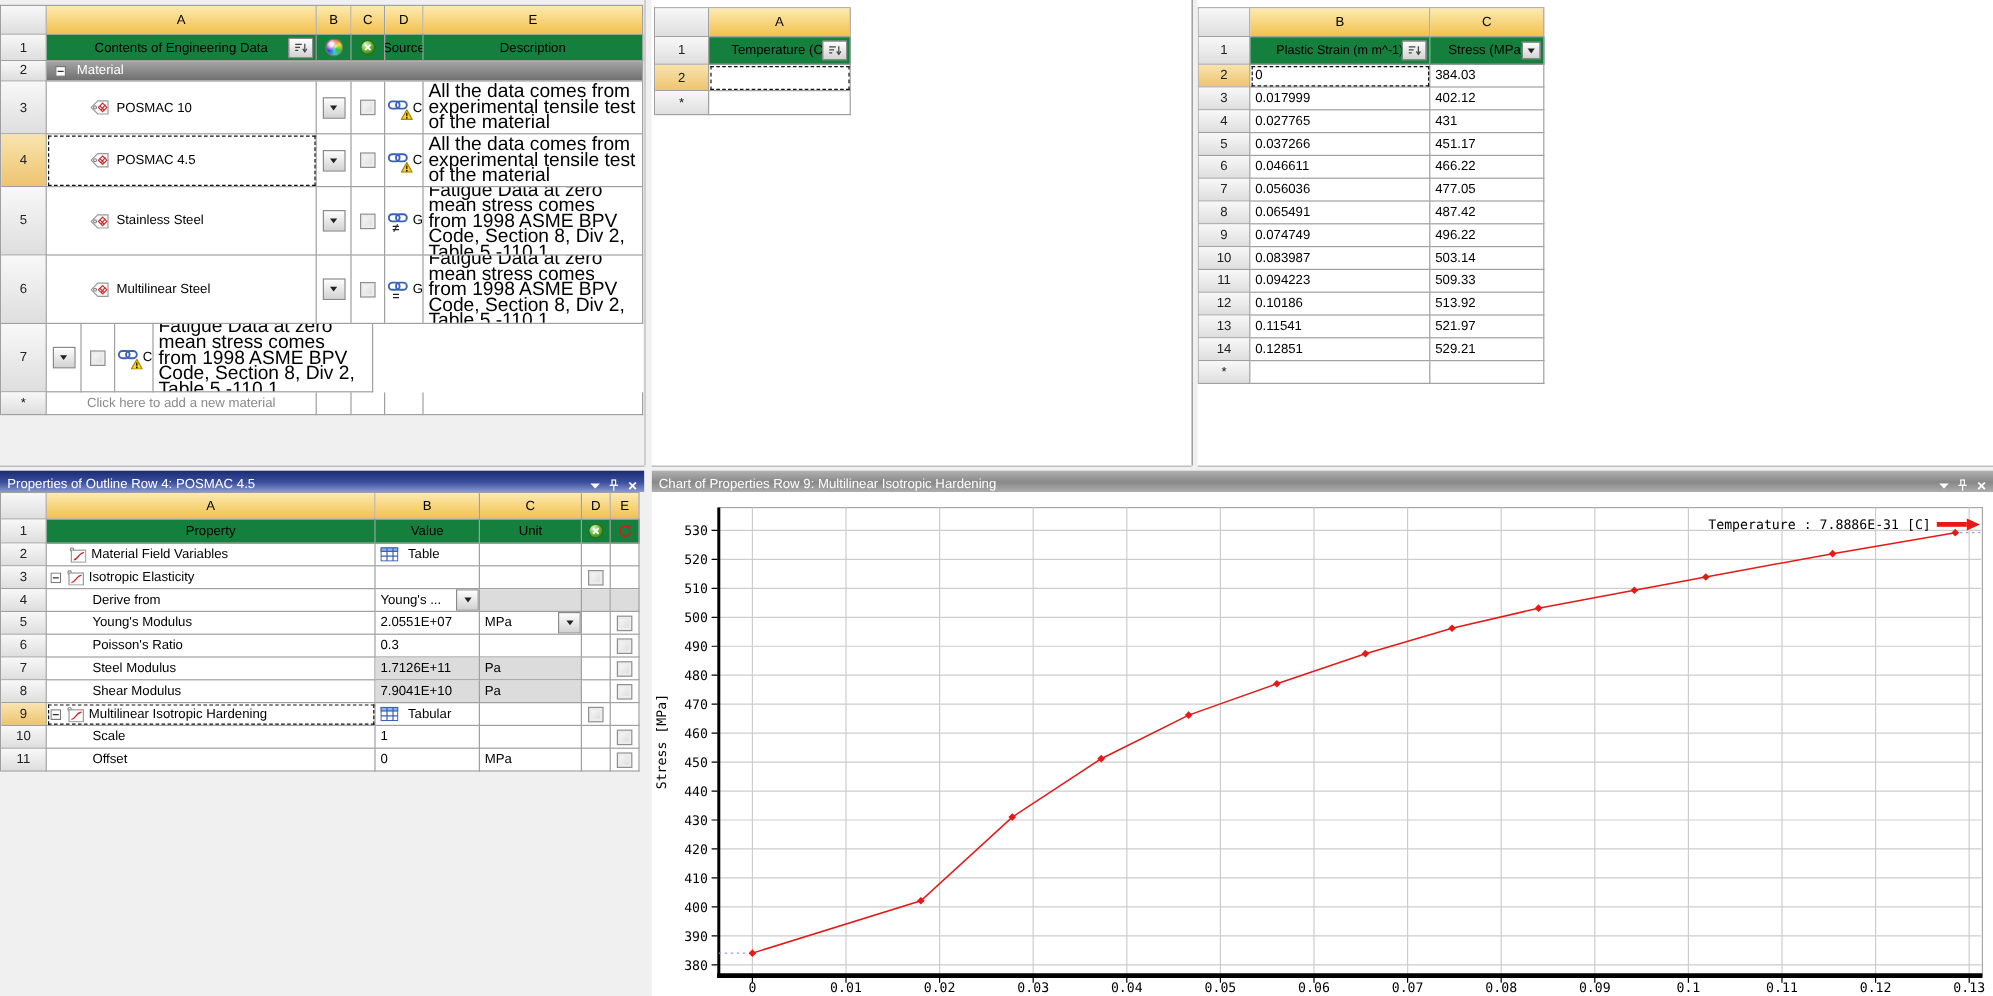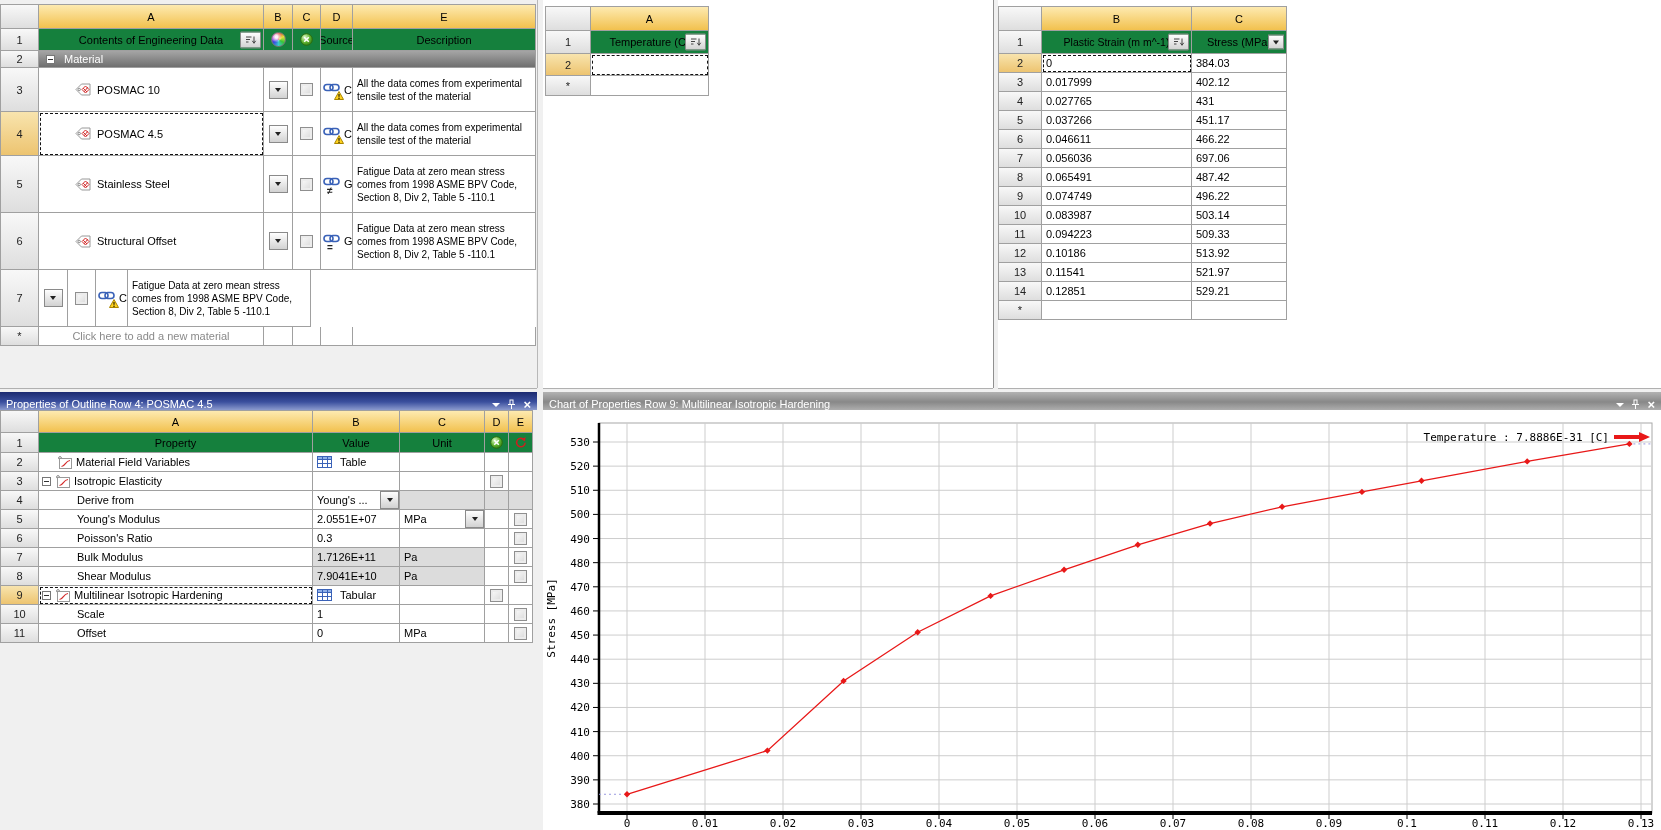--- a/index.html
+++ b/index.html
@@ -16,21 +16,21 @@
   .col-letter{background:linear-gradient(#fdeab0,#f2c14e);font-size:11px;}
   .corner,.num{background:linear-gradient(#f8f8f8,#dedede);justify-content:center;color:#222;}
   .num.sel{background:linear-gradient(#f8e4ae,#edc470);}
   .hdr-blue{background:#15803d;justify-content:center;}
   .group{background:linear-gradient(#a5a5a5,#6f6f6f);color:#fff;padding-left:4px;gap:5px;}
   .cell-sel{outline:1px dashed #111;outline-offset:-2px;}
   .gray-cell{background:#dcdcdc;}
   .rel{position:relative;}
   .flex1{flex:1;text-align:center;}
   .abs-r{position:absolute;right:2px;top:50%;transform:translateY(-50%);}
-  .desc{display:block;line-height:13px;white-space:normal;padding:2px 4px;font-size:10px;}
+  .desc{display:block;line-height:13px;white-space:normal;padding:2px 4px;font-size:16px;}
   .addrow{color:#8a8a8a;justify-content:center;}
   .valcell{padding-left:4px;gap:4px;}
   
   .w-num{width:38px}.w-ao{width:225px}.w-bo{width:29px}.w-co{width:28px}.w-do{width:32px}.w-eo{width:183px}
   
   .w-tn{width:45px}.w-ta{width:118px}
   
   .w-sn{width:43px}.w-sb{width:150px}.w-sc{width:95px}
   
   .w-pn{width:38px}.w-pa{width:274px}.w-pb{width:87px}.w-pc{width:85px}.w-pd{width:24px}.w-pe{width:24px}
@@ -254,21 +254,21 @@
           <div class="td num w-num">6</div>
           <div class="td w-ao matcell">
             <svg width="16" height="13" viewBox="0 0 16 13">
               <path d="M1 6.5 L6.5 1 H15 V12 H6.5 Z" fill="#fdfdfd" stroke="#999"></path>
               <circle cx="4.2" cy="6.5" r="1.2" fill="none" stroke="#888"></circle>
               <g stroke="#d42a2a" fill="none">
                 <path d="M10.5 3 L14 6.5 L10.5 10 L7 6.5 Z"></path>
                 <path d="M8.2 5.2 L12 9 M12.8 4.2 L9.2 8.8"></path>
               </g>
             </svg>
-            <span>Structural Offset</span>
+            <span>Multilinear Steel</span>
           </div>
           <div class="td w-bo" style="justify-content:center">
             <span class="dd-btn">
               <i></i>
             </span>
           </div>
           <div class="td w-co" style="justify-content:center">
             <span class="cbx"></span>
           </div>
           <div class="td w-do" style="padding-left:2px">
@@ -421,21 +421,21 @@
           <div class="td w-sc valcell">451.17</div>
         </div>
         <div class="tr" style="height:19px">
           <div class="td num w-sn">6</div>
           <div class="td w-sb valcell">0.046611</div>
           <div class="td w-sc valcell">466.22</div>
         </div>
         <div class="tr" style="height:19px">
           <div class="td num w-sn">7</div>
           <div class="td w-sb valcell">0.056036</div>
-          <div class="td w-sc valcell">697.06</div>
+          <div class="td w-sc valcell">477.05</div>
         </div>
         <div class="tr" style="height:19px">
           <div class="td num w-sn">8</div>
           <div class="td w-sb valcell">0.065491</div>
           <div class="td w-sc valcell">487.42</div>
         </div>
         <div class="tr" style="height:19px">
           <div class="td num w-sn">9</div>
           <div class="td w-sb valcell">0.074749</div>
           <div class="td w-sc valcell">496.22</div>
@@ -640,21 +640,21 @@
           </div>
           <div class="td w-pd" style="justify-content:center"></div>
           <div class="td w-pe" style="justify-content:center">
             <span class="cbx"></span>
           </div>
         </div>
         <div class="tr" style="height:19px">
           <div class="td num w-pn">7</div>
           <div class="td w-pa">
             <span style="width:38px;flex:none"></span>
-            <span>Bulk Modulus</span>
+            <span>Steel Modulus</span>
           </div>
           <div class="td w-pb valcell gray-cell">
             <span>1.7126E+11</span>
           </div>
           <div class="td w-pc valcell gray-cell">
             <span>Pa</span>
           </div>
           <div class="td w-pd" style="justify-content:center"></div>
           <div class="td w-pe" style="justify-content:center">
             <span class="cbx"></span>

